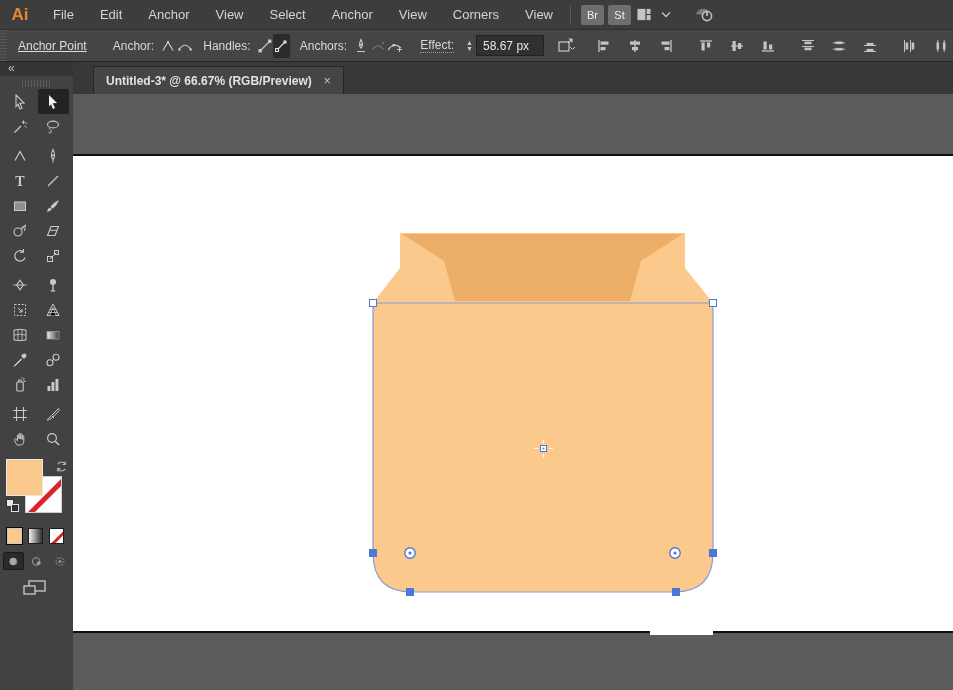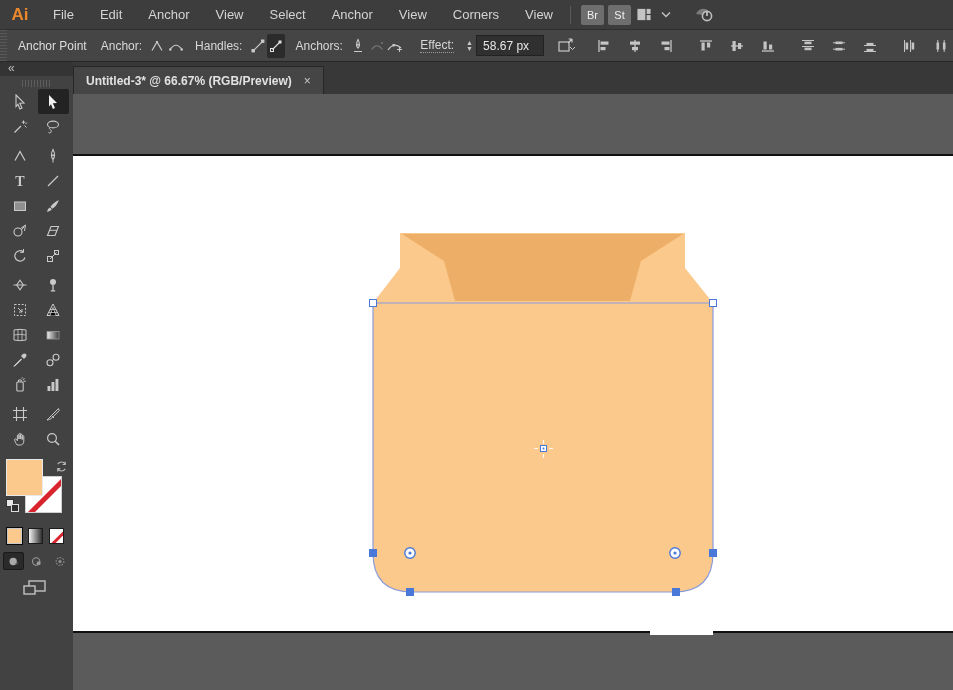--- a/index.html
+++ b/index.html
@@ -15,38 +15,38 @@
   .sq-btn { width:23px; height:20px; background:#6E6E6E; border-radius:2px; color:#F0F0F0;
     font-size:11px; display:flex; align-items:center; justify-content:center; margin-right:4px; }
   .mb-icon { display:flex; align-items:center; margin-right:8px; }
 
   
   .controlbar { height:32px; background:#454545; border-bottom:1px solid #262626;
     display:flex; align-items:center; padding-left:10px; position:relative; }
   .cb-grip { position:absolute; left:0; top:0; width:7px; height:100%;
     background:repeating-linear-gradient(#5d5d5d 0 1px, transparent 1px 3px); opacity:.8; }
   .cb-label { color:#D8D8D8; font-size:12px; margin:0 6px 0 10px; white-space:nowrap; }
-  .cb-title { color:#DDDDDD; font-size:12px; margin-left:8px; margin-right:4px; white-space:nowrap; }
+  .cb-title { color:#DDDDDD; font-size:12px; margin-left:8px; margin-right:16px; white-space:nowrap;text-decoration:underline; }
   .cb-btn { width:24px; height:24px; display:flex; align-items:center; justify-content:center; border-radius:2px; }
   .cb-btn.sel { background:#2B2B2B; }
   .corners-label { border-bottom:1px dotted #9a9a9a; }
   .stepper { display:flex; flex-direction:column; margin:0 3px 0 6px; color:#C8C8C8; }
   .stepper span { font-size:7px; line-height:6px; }
   .cb-input { width:68px; height:21px; background:#303030; border:1px solid #222;
     color:#E6E6E6; font-size:12px; padding-left:6px; font-family:"Liberation Sans",sans-serif; }
   .align-group { display:flex; align-items:center; gap:7px; margin-left:14px; }
   .cb-right { display:flex; align-items:center; margin-left:12px; }
 
   
   .workrow { display:flex; height:628px; }
   .leftcol { width:73px; background:#424242; flex-shrink:0; display:flex; flex-direction:column; }
   .rightcol { flex:1; display:flex; flex-direction:column; }
   .tabbar { height:32px; background:#383838; display:flex; align-items:flex-end; }
   .doc-tab { height:28px; background:#454545; border:1px solid #262626; border-bottom:none;
-    display:flex; align-items:center; padding:0 12px; margin-left:0; }
+    display:flex; align-items:center; padding:0 12px; margin-left:20px; }
   .doc-tab .title { color:#E2E2E2; font-size:12px; font-weight:bold; white-space:nowrap; }
   .doc-tab .close { color:#C6C6C6; font-size:12px; margin-left:12px; }
 
   
   .tb-header { height:14px; background:#343434; color:#BDBDBD; font-size:12px; padding-left:8px; line-height:13px; }
   .tb-grip { width:30px; height:7px; margin:4px auto 2px auto;
     background:repeating-linear-gradient(90deg,#5d5d5d 0 1px, transparent 1px 3px); }
   .tools { display:flex; flex-direction:column; align-items:center; }
   .tool-row { display:flex; gap:2px; }
   .tool-row.grp { margin-top:4px; }

